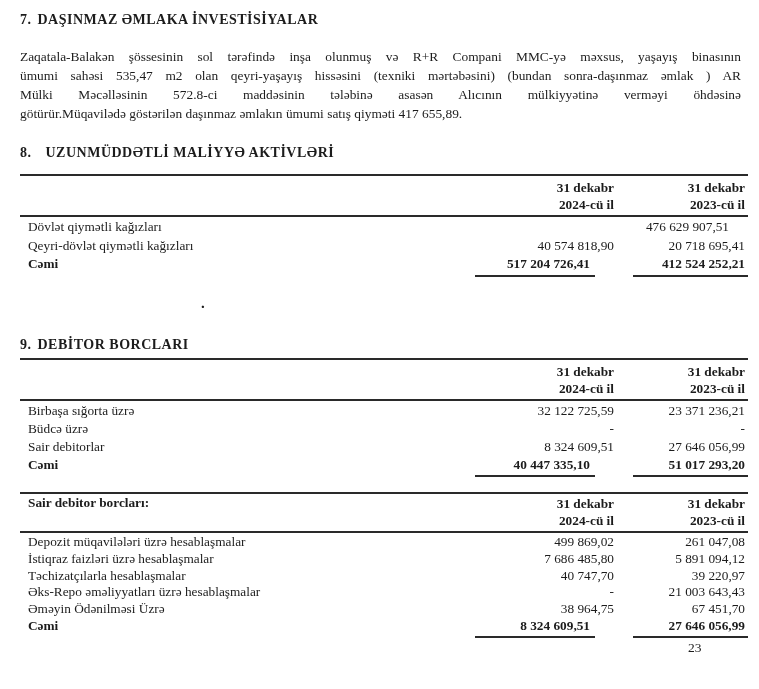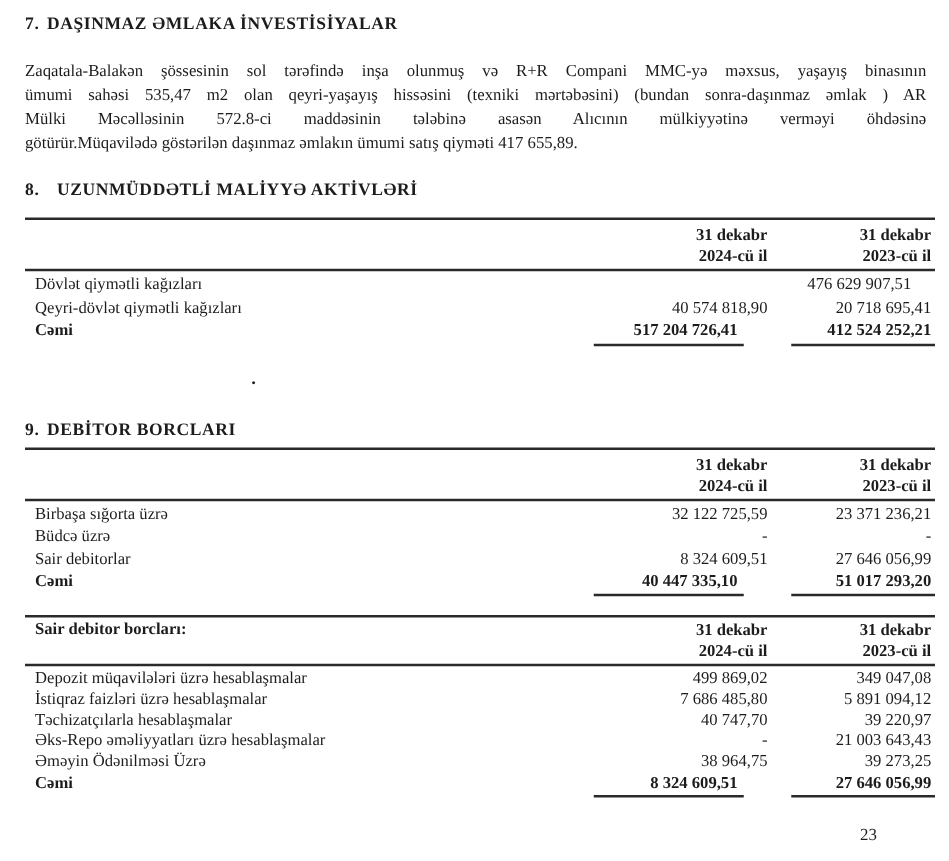--- a/index.html
+++ b/index.html
@@ -156,21 +156,21 @@
     <div class="c2">
       <div class="hline">31 dekabr</div>
       <div class="hline">2023-cü il</div>
     </div>
   </div>
   <div class="tbody">
     <div class="row">
       <div class="lbl">Depozit müqavilələri üzrə hesablaşmalar</div>
       <div class="c1">499 869,02</div>
       <div class="gapcol"></div>
-      <div class="c2">349 047,08</div>
+      <div class="c2">261 047,08</div>
     </div>
     <div class="row">
       <div class="lbl">İstiqraz faizləri üzrə hesablaşmalar</div>
       <div class="c1">7 686 485,80</div>
       <div class="gapcol"></div>
       <div class="c2">5 891 094,12</div>
     </div>
     <div class="row">
       <div class="lbl">Təchizatçılarla hesablaşmalar</div>
       <div class="c1">40 747,70</div>
@@ -180,24 +180,24 @@
     <div class="row">
       <div class="lbl">Əks-Repo əməliyyatları üzrə hesablaşmalar</div>
       <div class="c1">-</div>
       <div class="gapcol"></div>
       <div class="c2">21 003 643,43</div>
     </div>
     <div class="row">
       <div class="lbl">Əməyin Ödənilməsi Üzrə</div>
       <div class="c1">38 964,75</div>
       <div class="gapcol"></div>
-      <div class="c2">39 273,25</div>
+      <div class="c2">67 451,70</div>
     </div>
     <div class="row total">
       <div class="lbl">Cəmi</div>
       <div class="c1">8 324 609,51</div>
       <div class="gapcol"></div>
       <div class="c2">27 646 056,99</div>
     </div>
   </div>
 </div>
 
-<div id="pgnum" class="abs" style="top:640px; left:688px;margin-top:20px;">23</div>
+<div id="pgnum" class="abs" style="top:640px; left:688px;">23</div>
 
 </body></html>

